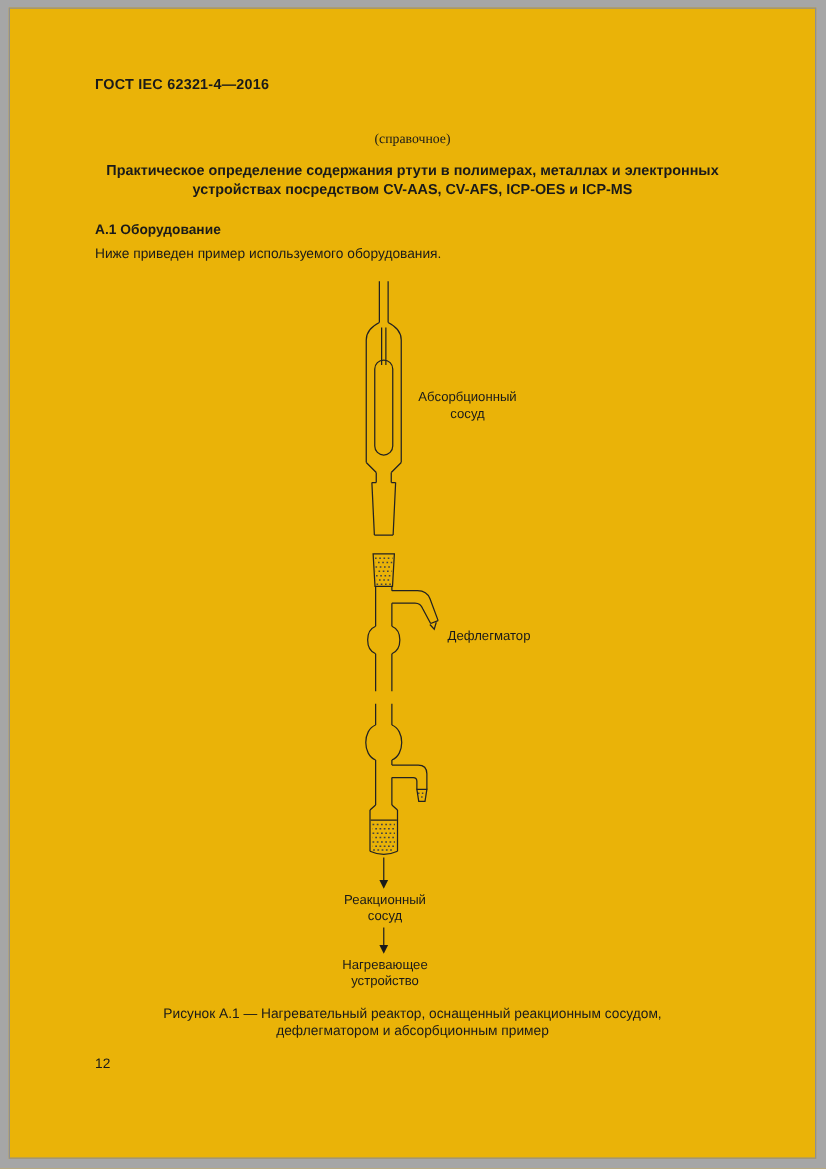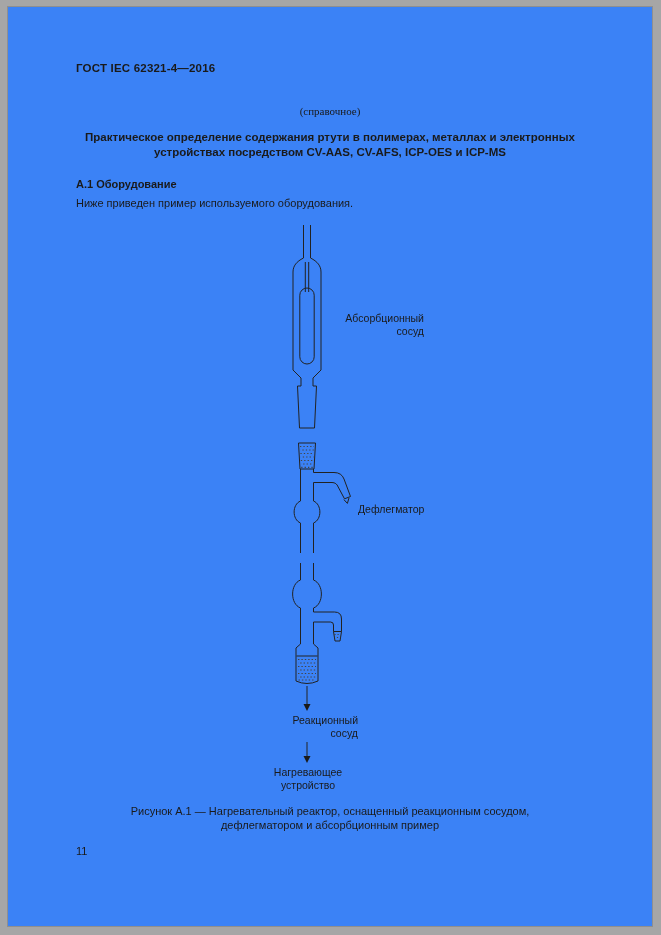--- a/index.html
+++ b/index.html
@@ -6,21 +6,21 @@
   html,body { width:661px; height:935px; overflow:hidden; }
   body {
     position:relative;
     background:#a6a6a6;
     font-family:"Liberation Sans", sans-serif;
     color:#1a1a1a;
   }
   .sheet {
     position:absolute; left:7px; top:6px;
     width:646px; height:921px;
-    background:#3b82f6;
+    background:#eab308;
     border:1px solid #8f8f8f;
   }
   .doc-header {
     position:absolute; left:68px; top:55px;
     font-size:11.5px; font-weight:bold; letter-spacing:.2px;
   }
   .annex-title {
     position:absolute; left:0; top:84px; width:100%;
     text-align:center; font-size:11px; font-weight:bold;
   }
@@ -40,23 +40,23 @@
     position:absolute; left:68px; top:190px;
     font-size:11px;
   }
   .diagram-svg {
     position:absolute; left:229px; top:213px;
   }
   .fig-label {
     position:absolute; font-size:10.5px; line-height:13px;
     white-space:pre-line;
   }
-  .lbl-absorption { left:316px; top:305px; width:100px; text-align:right; }
+  .lbl-absorption { left:316px; top:305px; width:100px; text-align:center; }
   .lbl-dephlegmator { left:350px; top:496px; text-align:left; }
-  .lbl-reaction { left:250px; top:707px; width:100px; text-align:right; }
+  .lbl-reaction { left:250px; top:707px; width:100px; text-align:center; }
   .lbl-heater { left:250px; top:759px; width:100px; text-align:center; }
   .fig-caption {
     position:absolute; left:0; top:797px; width:100%;
     text-align:center; font-size:11px; line-height:14px;
   }
   .page-number {
     position:absolute; left:68px; top:838px;
     font-size:11px;
   }
   svg path, svg line, svg rect { stroke:#222; stroke-width:1; fill:none; }
@@ -165,15 +165,15 @@
   <div class="fig-label lbl-reaction">Реакционный
 сосуд</div>
   <div class="fig-label lbl-heater">Нагревающее
 устройство</div>
 
   <div class="fig-caption">
     <div>Рисунок А.1 — Нагревательный реактор, оснащенный реакционным сосудом,</div>
     <div>дефлегматором и абсорбционным пример</div>
   </div>
 
-  <div class="page-number">11</div>
+  <div class="page-number">12</div>
 
 </div>
 
 </body></html>

